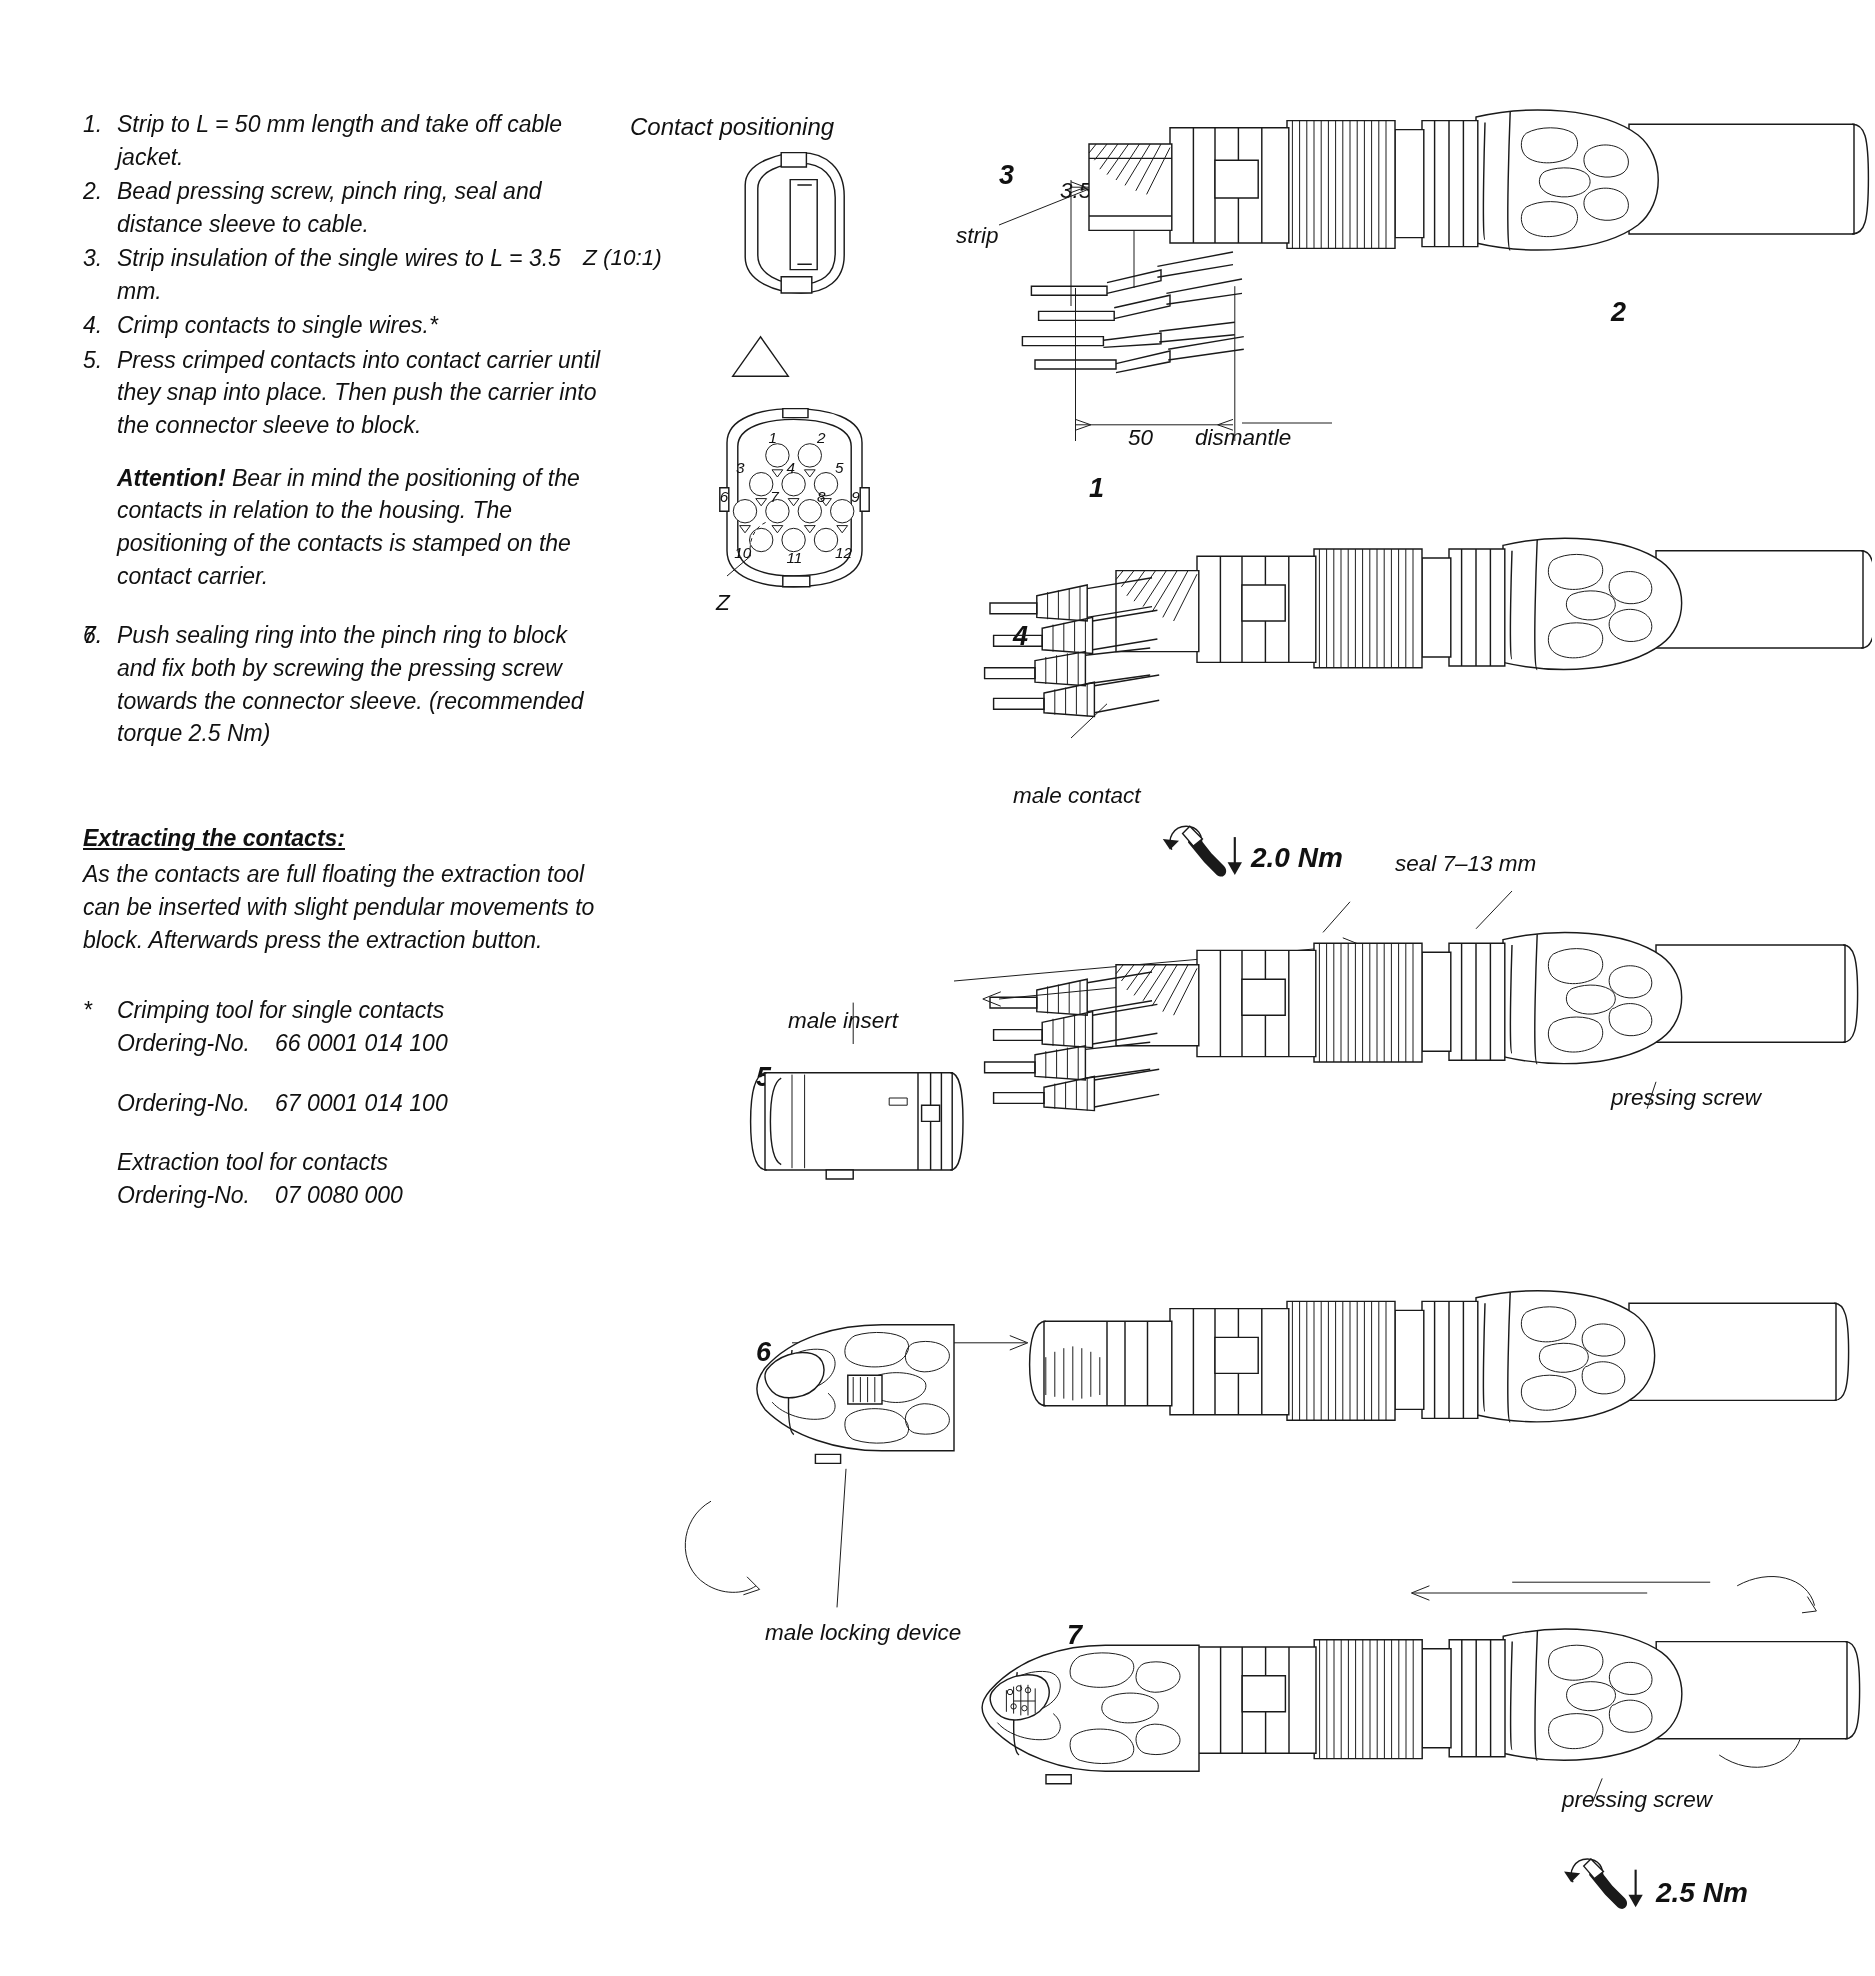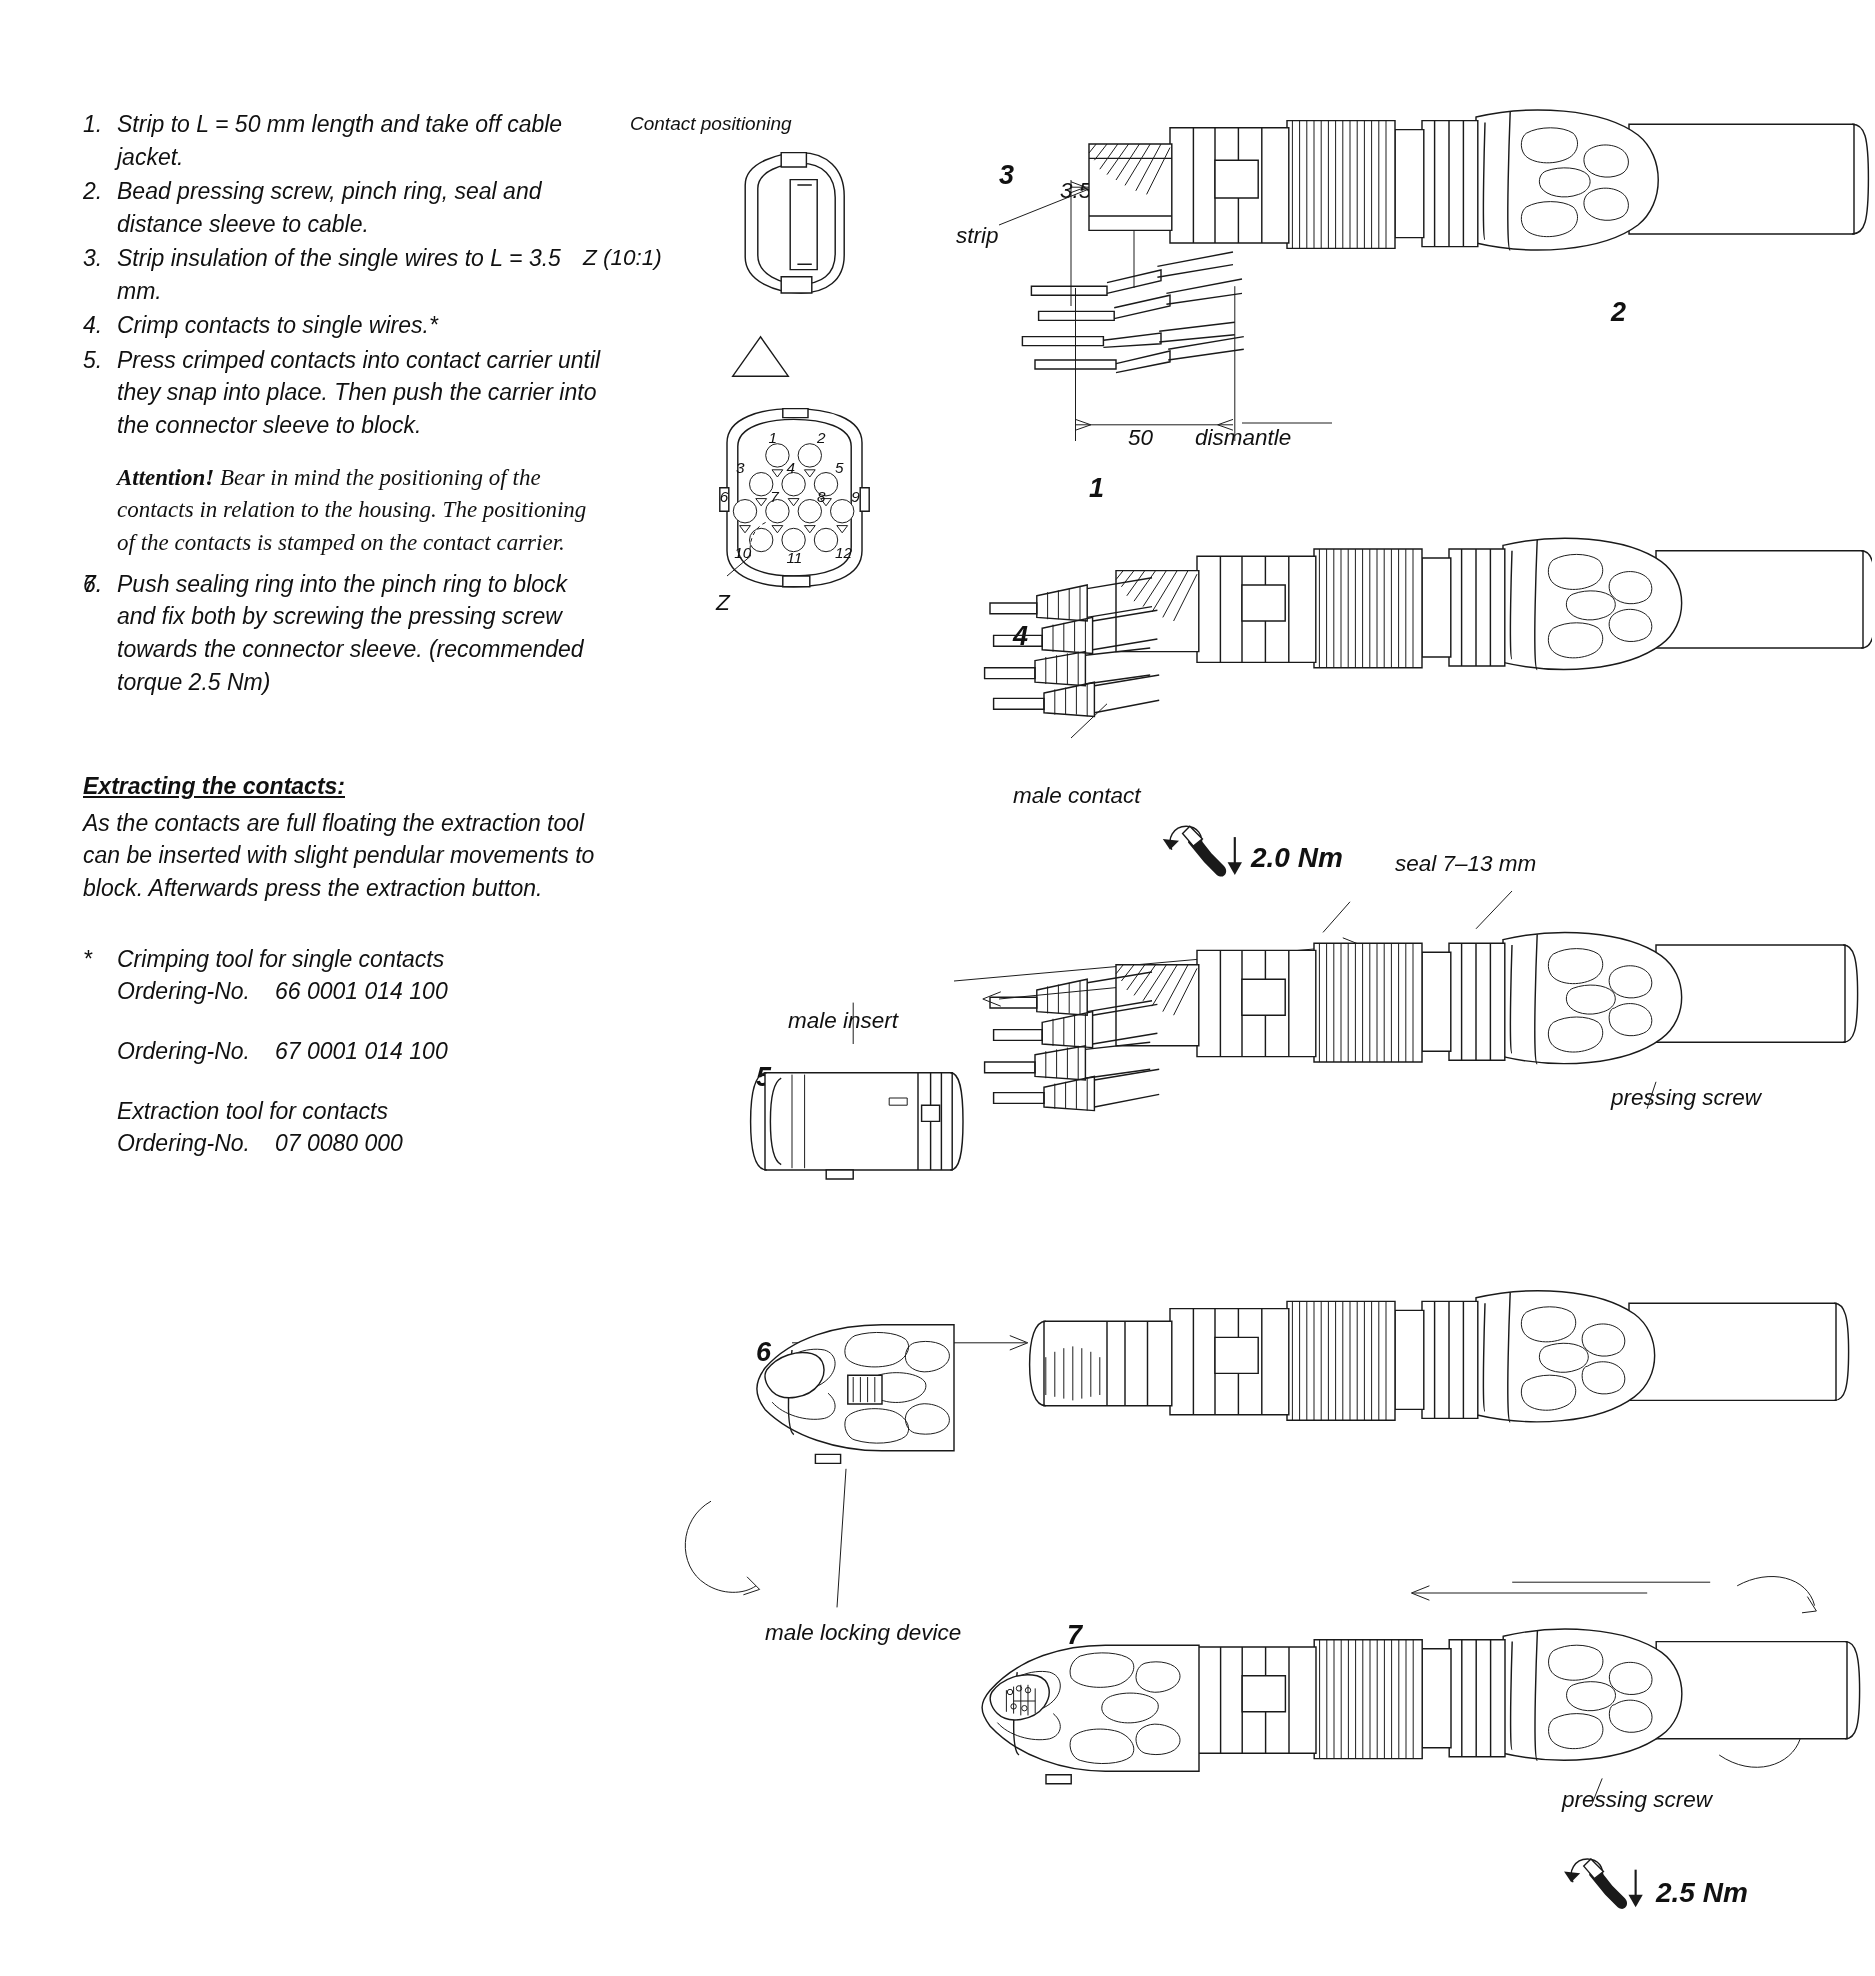--- a/index.html
+++ b/index.html
@@ -41,23 +41,22 @@
     margin-bottom: 1.8px;
   }
   .num-list li .idx {
     position: absolute;
     left: 0;
     top: 0;
     width: 29px;
     text-align: left;
   }
   .note-block {
-    margin: 20px 0 8px 34px;
+    margin: 20px 0 27px 34px;
     width: 486px;
-    font-family: Liberation Serif, serif;
   }
   .note-block b {
     font-weight: bold;
     font-style: italic;
   }
 
   .section-title {
     margin-top: 72px;
     font-weight: bold;
     font-style: italic;
@@ -92,21 +91,21 @@
     display: flex;
   }
   .tool-row .label { width: 158px; }
 
   
   .cp-title {
     position: absolute;
     left: 630px;
     top: 113px;
     font-style: italic;
-    font-size: 19px;
+    font-size: 24px;
   }
   .cp-zlabel {
     position: absolute;
     left: 583px;
     top: 245px;
     font-style: italic;
     font-size: 22.5px;
   }
   .cp-zmark {
     position: absolute;

